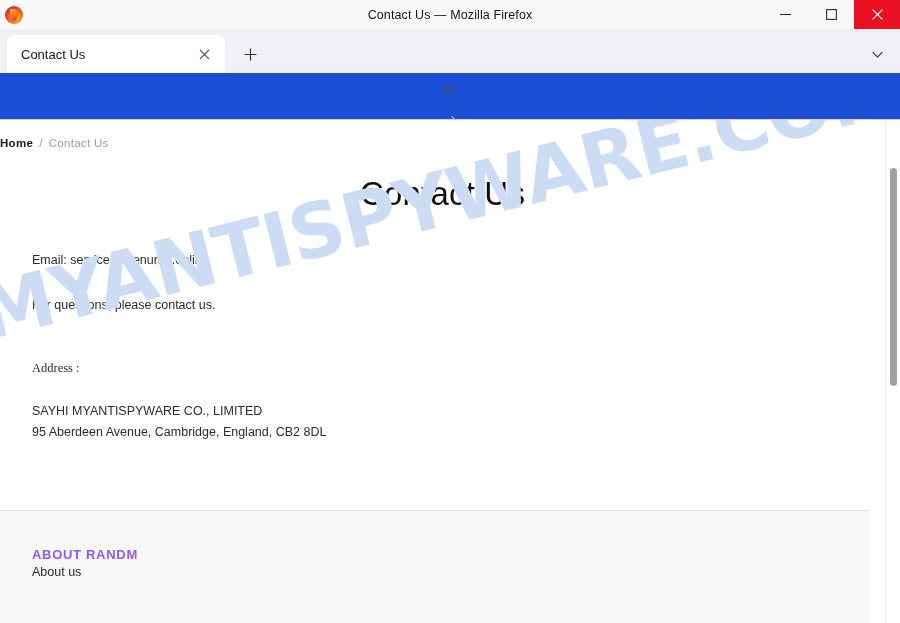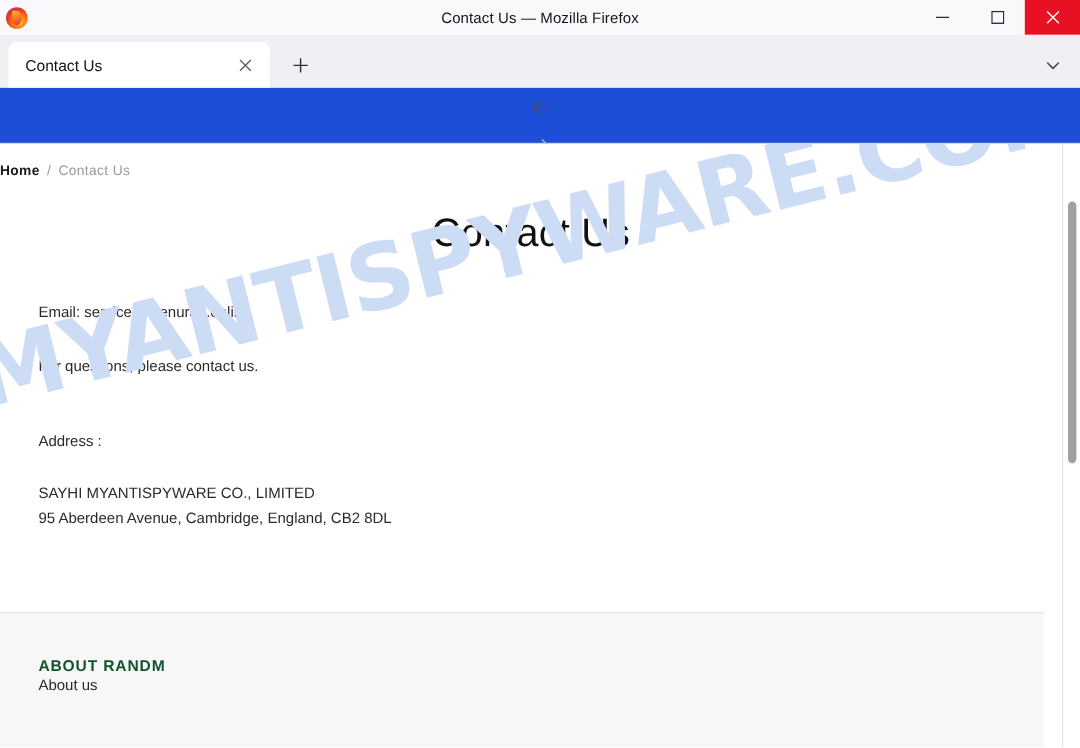--- a/index.html
+++ b/index.html
@@ -107,31 +107,31 @@
 
   .page-title {
     text-align: center; margin-top: 26px;
     font-size: 33px; font-weight: 400; color: #111111; letter-spacing: .2px;
   }
 
   .content { margin-top: 38px; padding-left: 32px; }
   .content p {
     font-size: 12.5px; color: #2b2b2b; line-height: 1.5; margin-bottom: 26px;
   }
-  .content p.addr-head { margin-bottom: 24px; }
+  .content p.addr-head { margin-bottom: 24px; font-family: Liberation Serif, serif; }
   .content p.addr-body { margin-bottom: 0; line-height: 1.62; }
 
   
   .footer {
     position: absolute; left: 0; right: 15px; top: 390px; bottom: 0;
     background: #f7f7f7; border-top: 1px solid #e4e4e4;
     padding: 36px 0 0 32px;
   }
   .footer-head {
-    font-size: 13px; font-weight: 700; color: #14532d; letter-spacing: .7px;
+    font-size: 13px; font-weight: 700; color: #8b5cf6; letter-spacing: .7px;
   }
   .footer-link { display: inline-block; font-size: 12.5px; color: #2b2b2b; }
 
   
   .watermark {
     position: absolute; left: -20px; top: 150px; width: 960px;
     font-size: 76px; font-weight: 700; letter-spacing: -1px;
     color: #ccdcf5; transform: rotate(-14deg); transform-origin: left center;
     white-space: nowrap; pointer-events: none; user-select: none;
     font-family: "DejaVu Sans", sans-serif;

